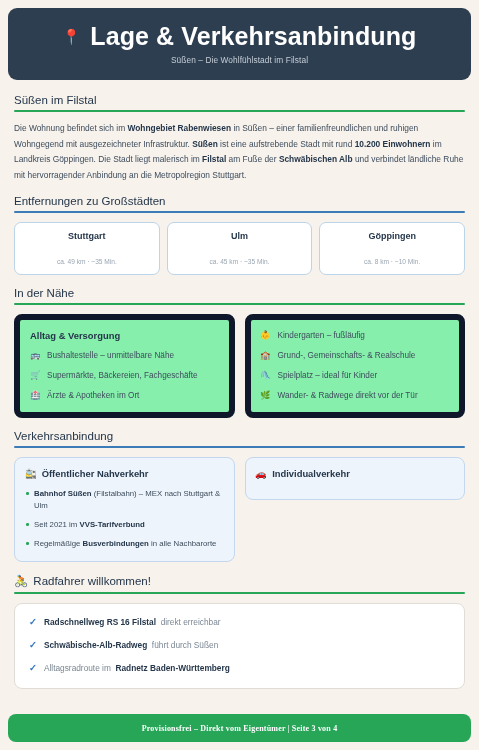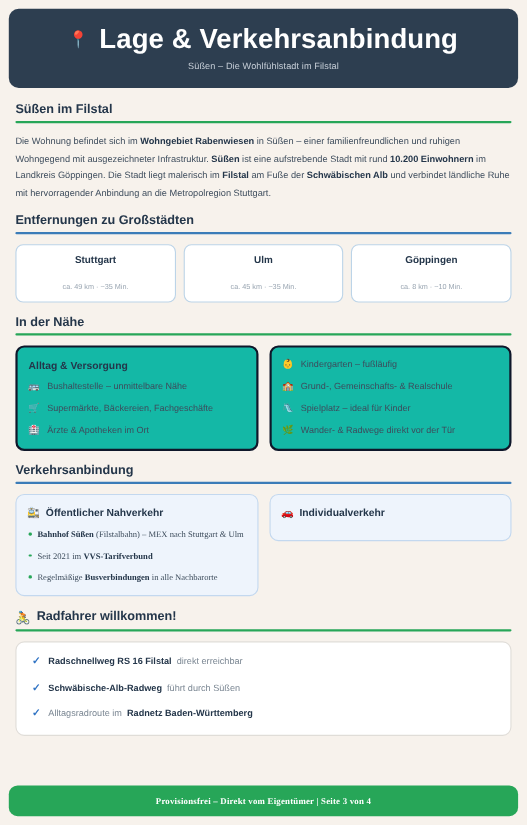--- a/index.html
+++ b/index.html
@@ -61,21 +61,21 @@
   
   .content {
     padding: 14px 14px 0 14px;
     flex: 1 1 auto;
   }
   .section {
     margin-bottom: 12px;
   }
   .section-head {
     font-size: 11.5px;
-    font-weight: bold;
+    font-weight: normal;
     color: #24364a;
     margin: 0 0 4px 0;
     display: flex;
     align-items: center;
     gap: 5px;
   }
   .rule {
     height: 2px;
     border-radius: 2px;
     background: #27a658;
@@ -124,22 +124,22 @@
     gap: 10px;
     align-items: flex-start;
   }
   .tint-card {
     flex: 1 1 0;
     border-radius: 8px;
     padding: 10px 10px 11px 10px;
     box-sizing: border-box;
   }
   .tint-card.green {
-    background: #14b8a6;
-    border: 2px solid #0f172a;
+    background: #86efac;
+    border: 6px solid #0f172a;
   }
   .tint-card.blue {
     background: #eef4fc;
     border: 1px solid #c3d8ef;
   }
   .tint-title {
     font-size: 9.4px;
     font-weight: bold;
     color: #24364a;
     margin-bottom: 9px;
@@ -168,21 +168,20 @@
     font-size: 8.5px;
     line-height: 1.3;
     flex: none;
     width: 11px;
   }
   
   .bullet-list {
     list-style: none;
     margin: 0;
     padding: 0;
-    font-family: Liberation Serif, serif;
   }
   .bullet-list li {
     position: relative;
     padding-left: 9px;
     font-size: 7.8px;
     line-height: 1.45;
     color: #3d4c5c;
     margin-bottom: 8px;
   }
   .bullet-list li:last-child {

